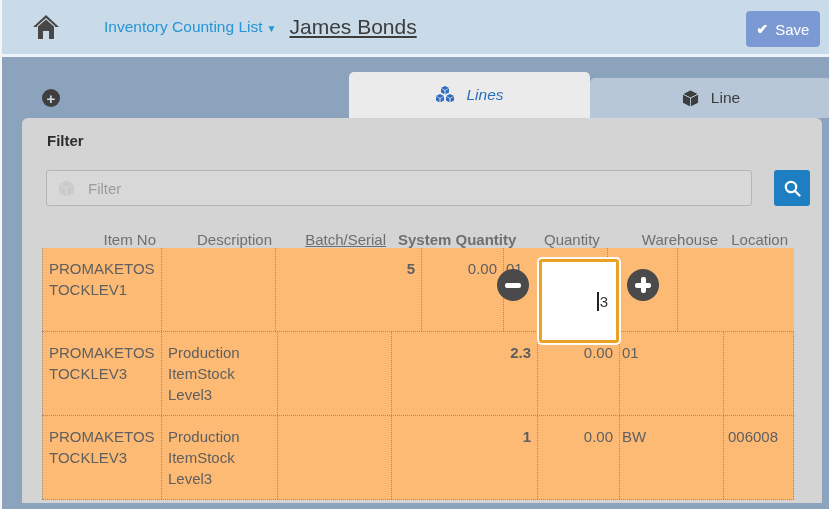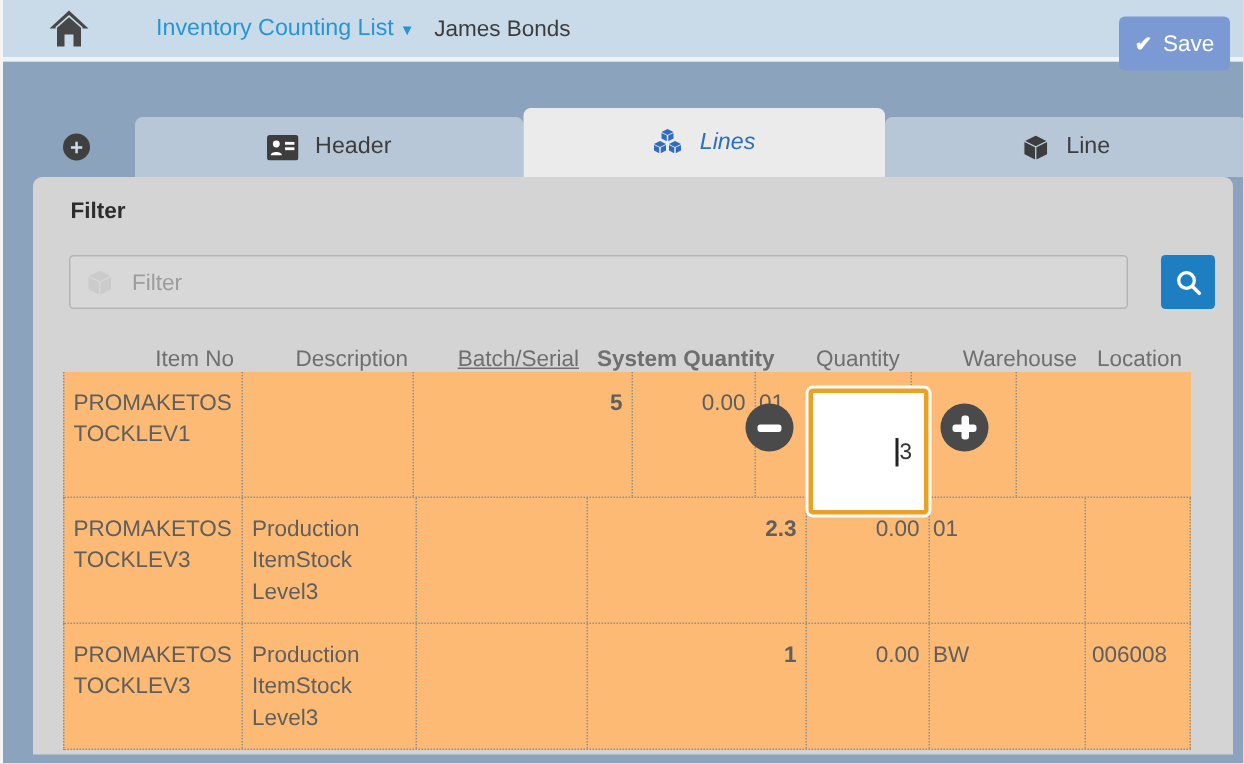--- a/index.html
+++ b/index.html
@@ -1,26 +1,26 @@
 <!DOCTYPE html>
 <html><head>
 <meta charset="utf-8">
 <style>
   * { margin:0; padding:0; box-sizing:border-box; }
   html,body { background:#fff; font-family:"Liberation Sans", sans-serif; }
   .window { position:relative; width:829px; height:509px; background:#8ba3bc; overflow:hidden;
             border-left:2px solid #f5f5f5; }
 
   
-  .topbar { position:absolute; left:0; top:0; width:100%; height:41px; background:#c9dbe9;
+  .topbar { position:absolute; left:0; top:0; width:100%; height:57px; background:#c9dbe9;
             border-bottom:3px solid #eef3f8; display:flex; align-items:center; }
   .home-btn { margin-left:29px; width:30px; height:30px; display:flex; align-items:center; justify-content:center; cursor:pointer; }
   .nav-title { margin-left:43px; color:#2795d5; font-size:15.5px; display:flex; align-items:center; gap:4px; cursor:pointer; }
   .nav-title .chev { font-size:10px; margin-top:2px; }
-  .user-name { margin-left:13px; color:#3c3c3c; font-size:15px; }
+  .user-name { margin-left:13px; color:#3c3c3c; font-size:21px;text-decoration:underline; }
   .save-btn { position:absolute; right:9px; top:11px; width:74px; height:36px; background:#7b9ad3; border:none;
               border-radius:4px; color:#fff; font-size:15px; font-family:inherit; display:flex; align-items:center;
               justify-content:center; gap:7px; cursor:pointer; }
   .save-btn .chk { font-size:14px; font-weight:bold; }
 
   
   .tabbar { position:absolute; left:0; top:60px; width:100%; height:58px; }
   .plus-btn { position:absolute; left:40px; top:29px; width:18px; height:18px; border-radius:50%; background:#3f3f3f;
               color:#cfdae4; display:flex; align-items:center; justify-content:center; font-size:15px; font-weight:bold;
               line-height:1; cursor:pointer; }
@@ -98,30 +98,20 @@
       <span class="chk">✔</span>
       <span>Save</span>
     </button>
   </div>
 
   <div class="tabbar">
     <div class="plus-btn">
       <span>+</span>
     </div>
 
-    <div class="tab tab-inactive" id="tab-header">
-      <svg width="21" height="17" viewBox="0 0 21 17">
-        <rect x="0" y="0" width="21" height="17" rx="2" fill="#3d3d3d"></rect>
-        <circle cx="6.2" cy="6" r="2.3" fill="#fff"></circle>
-        <path d="M2.5 13.5 C2.5 10.6 9.9 10.6 9.9 13.5 Z" fill="#fff"></path>
-        <rect x="12" y="4.6" width="6.3" height="1.9" fill="#fff"></rect>
-        <rect x="12" y="8.2" width="6.3" height="1.9" fill="#fff"></rect>
-      </svg>
-      <span>Header</span>
-    </div>
 
     <div class="tab tab-active" id="tab-lines">
       <svg width="20" height="18" viewBox="0 0 20 18">
         <g fill="#2f6cc0">
           <path d="M10 0 L14 2 L10 4 L6 2 Z"></path>
             <path d="M6 2.6 L9.5 4.4 L9.5 8.2 L6 6.4 Z"></path>
             <path d="M14 2.6 L10.5 4.4 L10.5 8.2 L14 6.4 Z"></path>
           <path d="M5 8 L9 10 L5 12 L1 10 Z"></path>
             <path d="M1 10.6 L4.5 12.4 L4.5 16.2 L1 14.4 Z"></path>
             <path d="M9 10.6 L5.5 12.4 L5.5 16.2 L9 14.4 Z"></path>

